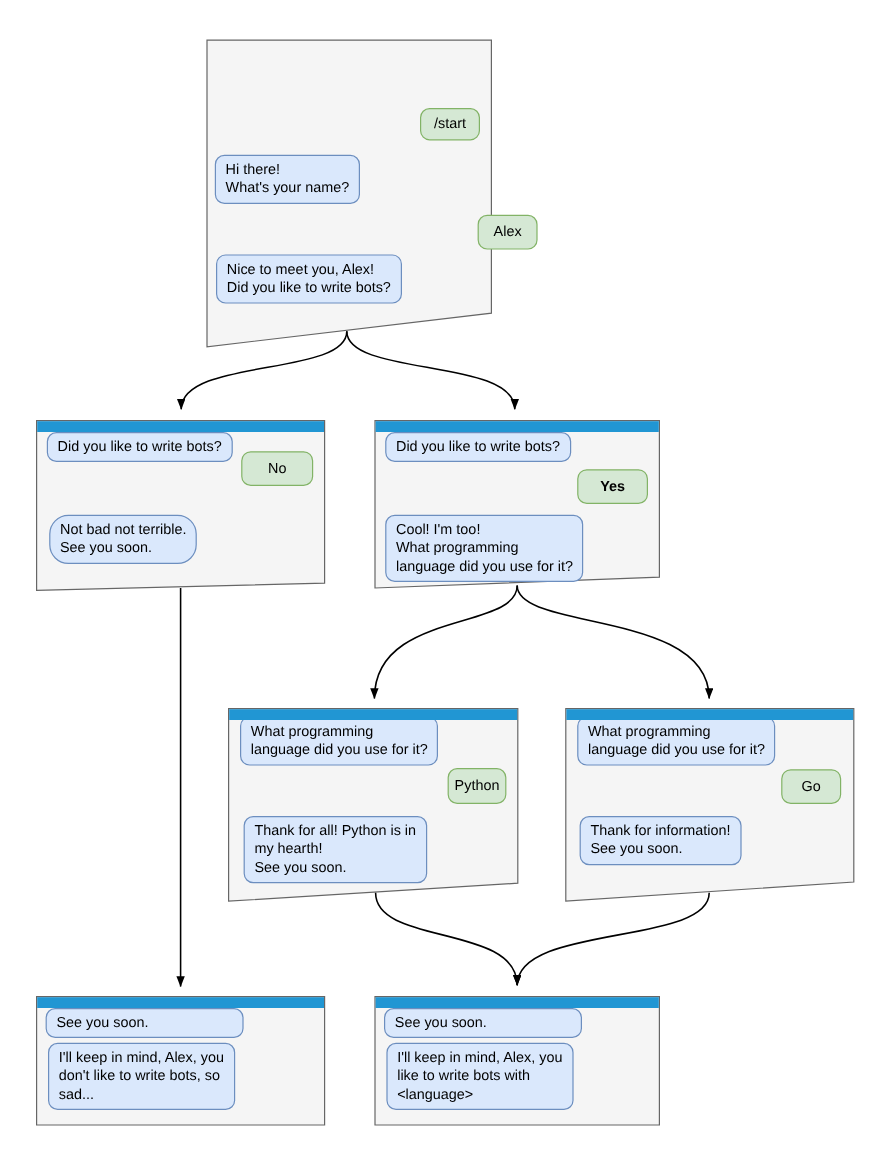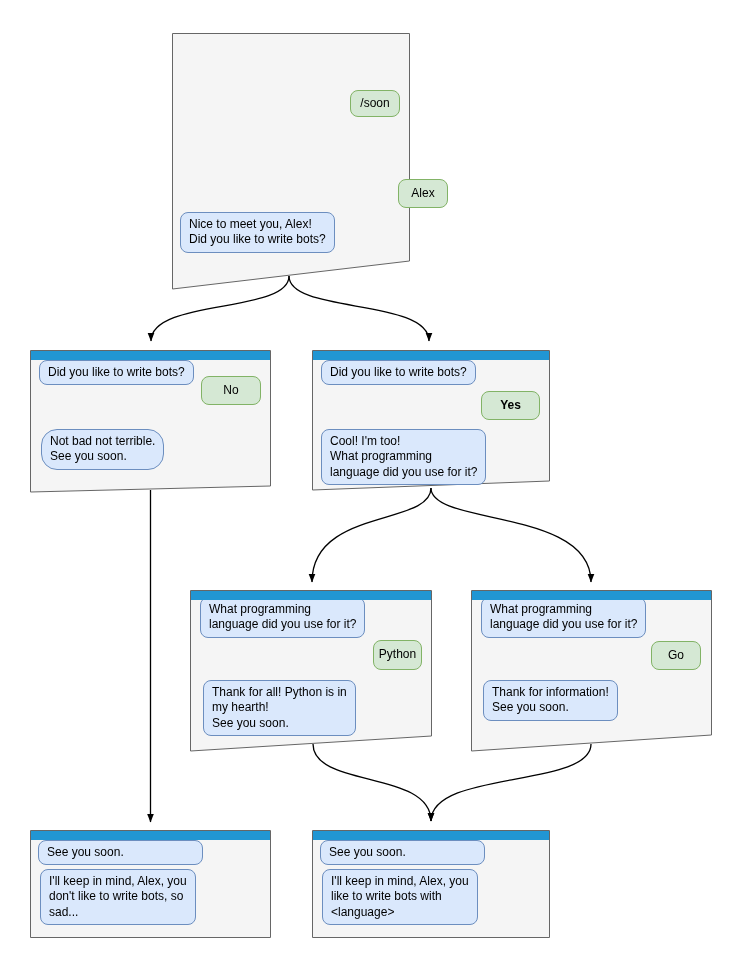--- a/index.html
+++ b/index.html
@@ -39,21 +39,23 @@
   </svg>
 
 
   <div class="nodehdr" style="left:31px;top:351px;width:239px;height:9px;"></div>
   <div class="nodehdr" style="left:313px;top:351px;width:236px;height:9px;"></div>
   <div class="nodehdr" style="left:191px;top:591px;width:240px;height:9px;"></div>
   <div class="nodehdr" style="left:472px;top:591px;width:239px;height:9px;"></div>
   <div class="nodehdr" style="left:31px;top:831px;width:239px;height:9px;"></div>
   <div class="nodehdr" style="left:313px;top:831px;width:236px;height:9px;"></div>
 
-  <div class="bubble user" style="left:350px;top:90px;width:50px;height:27px;">/soon</div>
+  <div class="bubble user" style="left:350px;top:90px;width:50px;height:27px;">/start</div>
+  <div class="bubble bot" style="left:179px;top:129px;">Hi there!
+What's your name?</div>
   <div class="bubble user" style="left:350px;top:179px;width:50px;height:29px;margin-left:48px;">Alex</div>
   <div class="bubble bot" style="left:180px;top:212px;">Nice to meet you, Alex!
 Did you like to write bots?</div>
 
   <div class="bubble bot" style="left:39px;top:360px;">Did you like to write bots?</div>
   <div class="bubble user" style="left:201px;top:376px;width:60px;height:29px;">No</div>
   <div class="bubble bot" style="left:41px;top:429px;border-radius:16px;">Not bad not terrible.
 See you soon.</div>
 
   <div class="bubble bot" style="left:321px;top:360px;">Did you like to write bots?</div>

